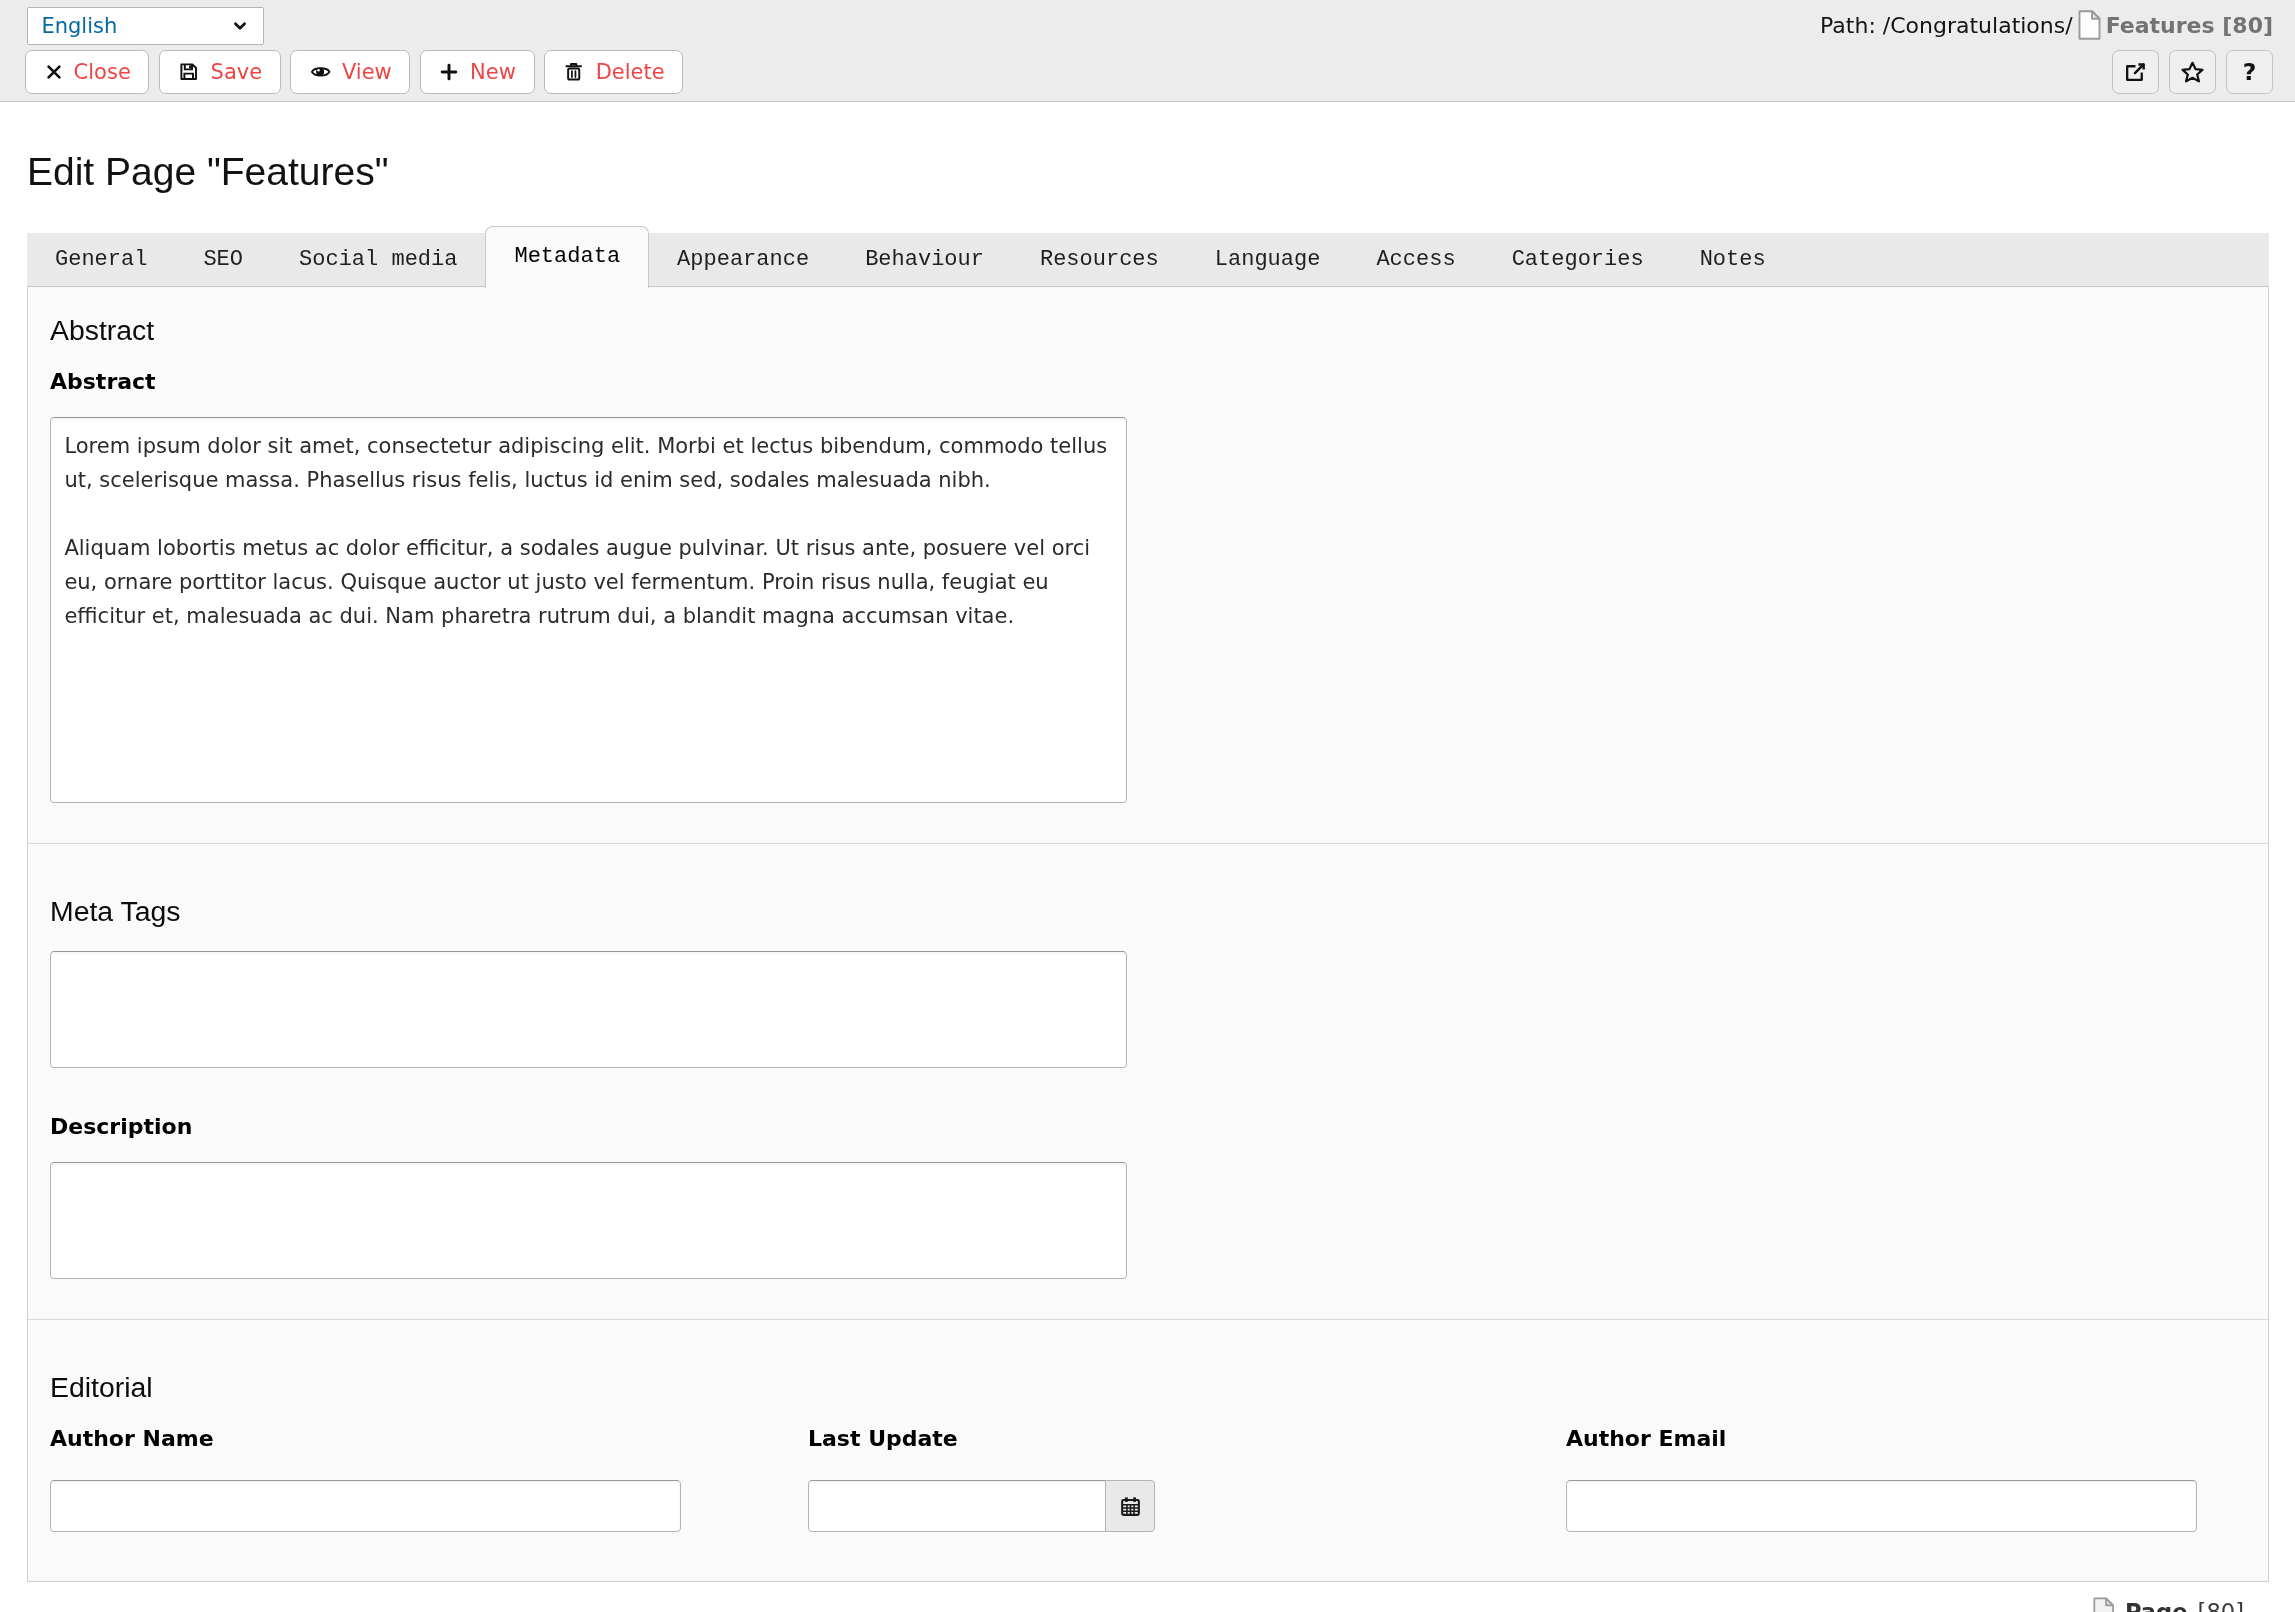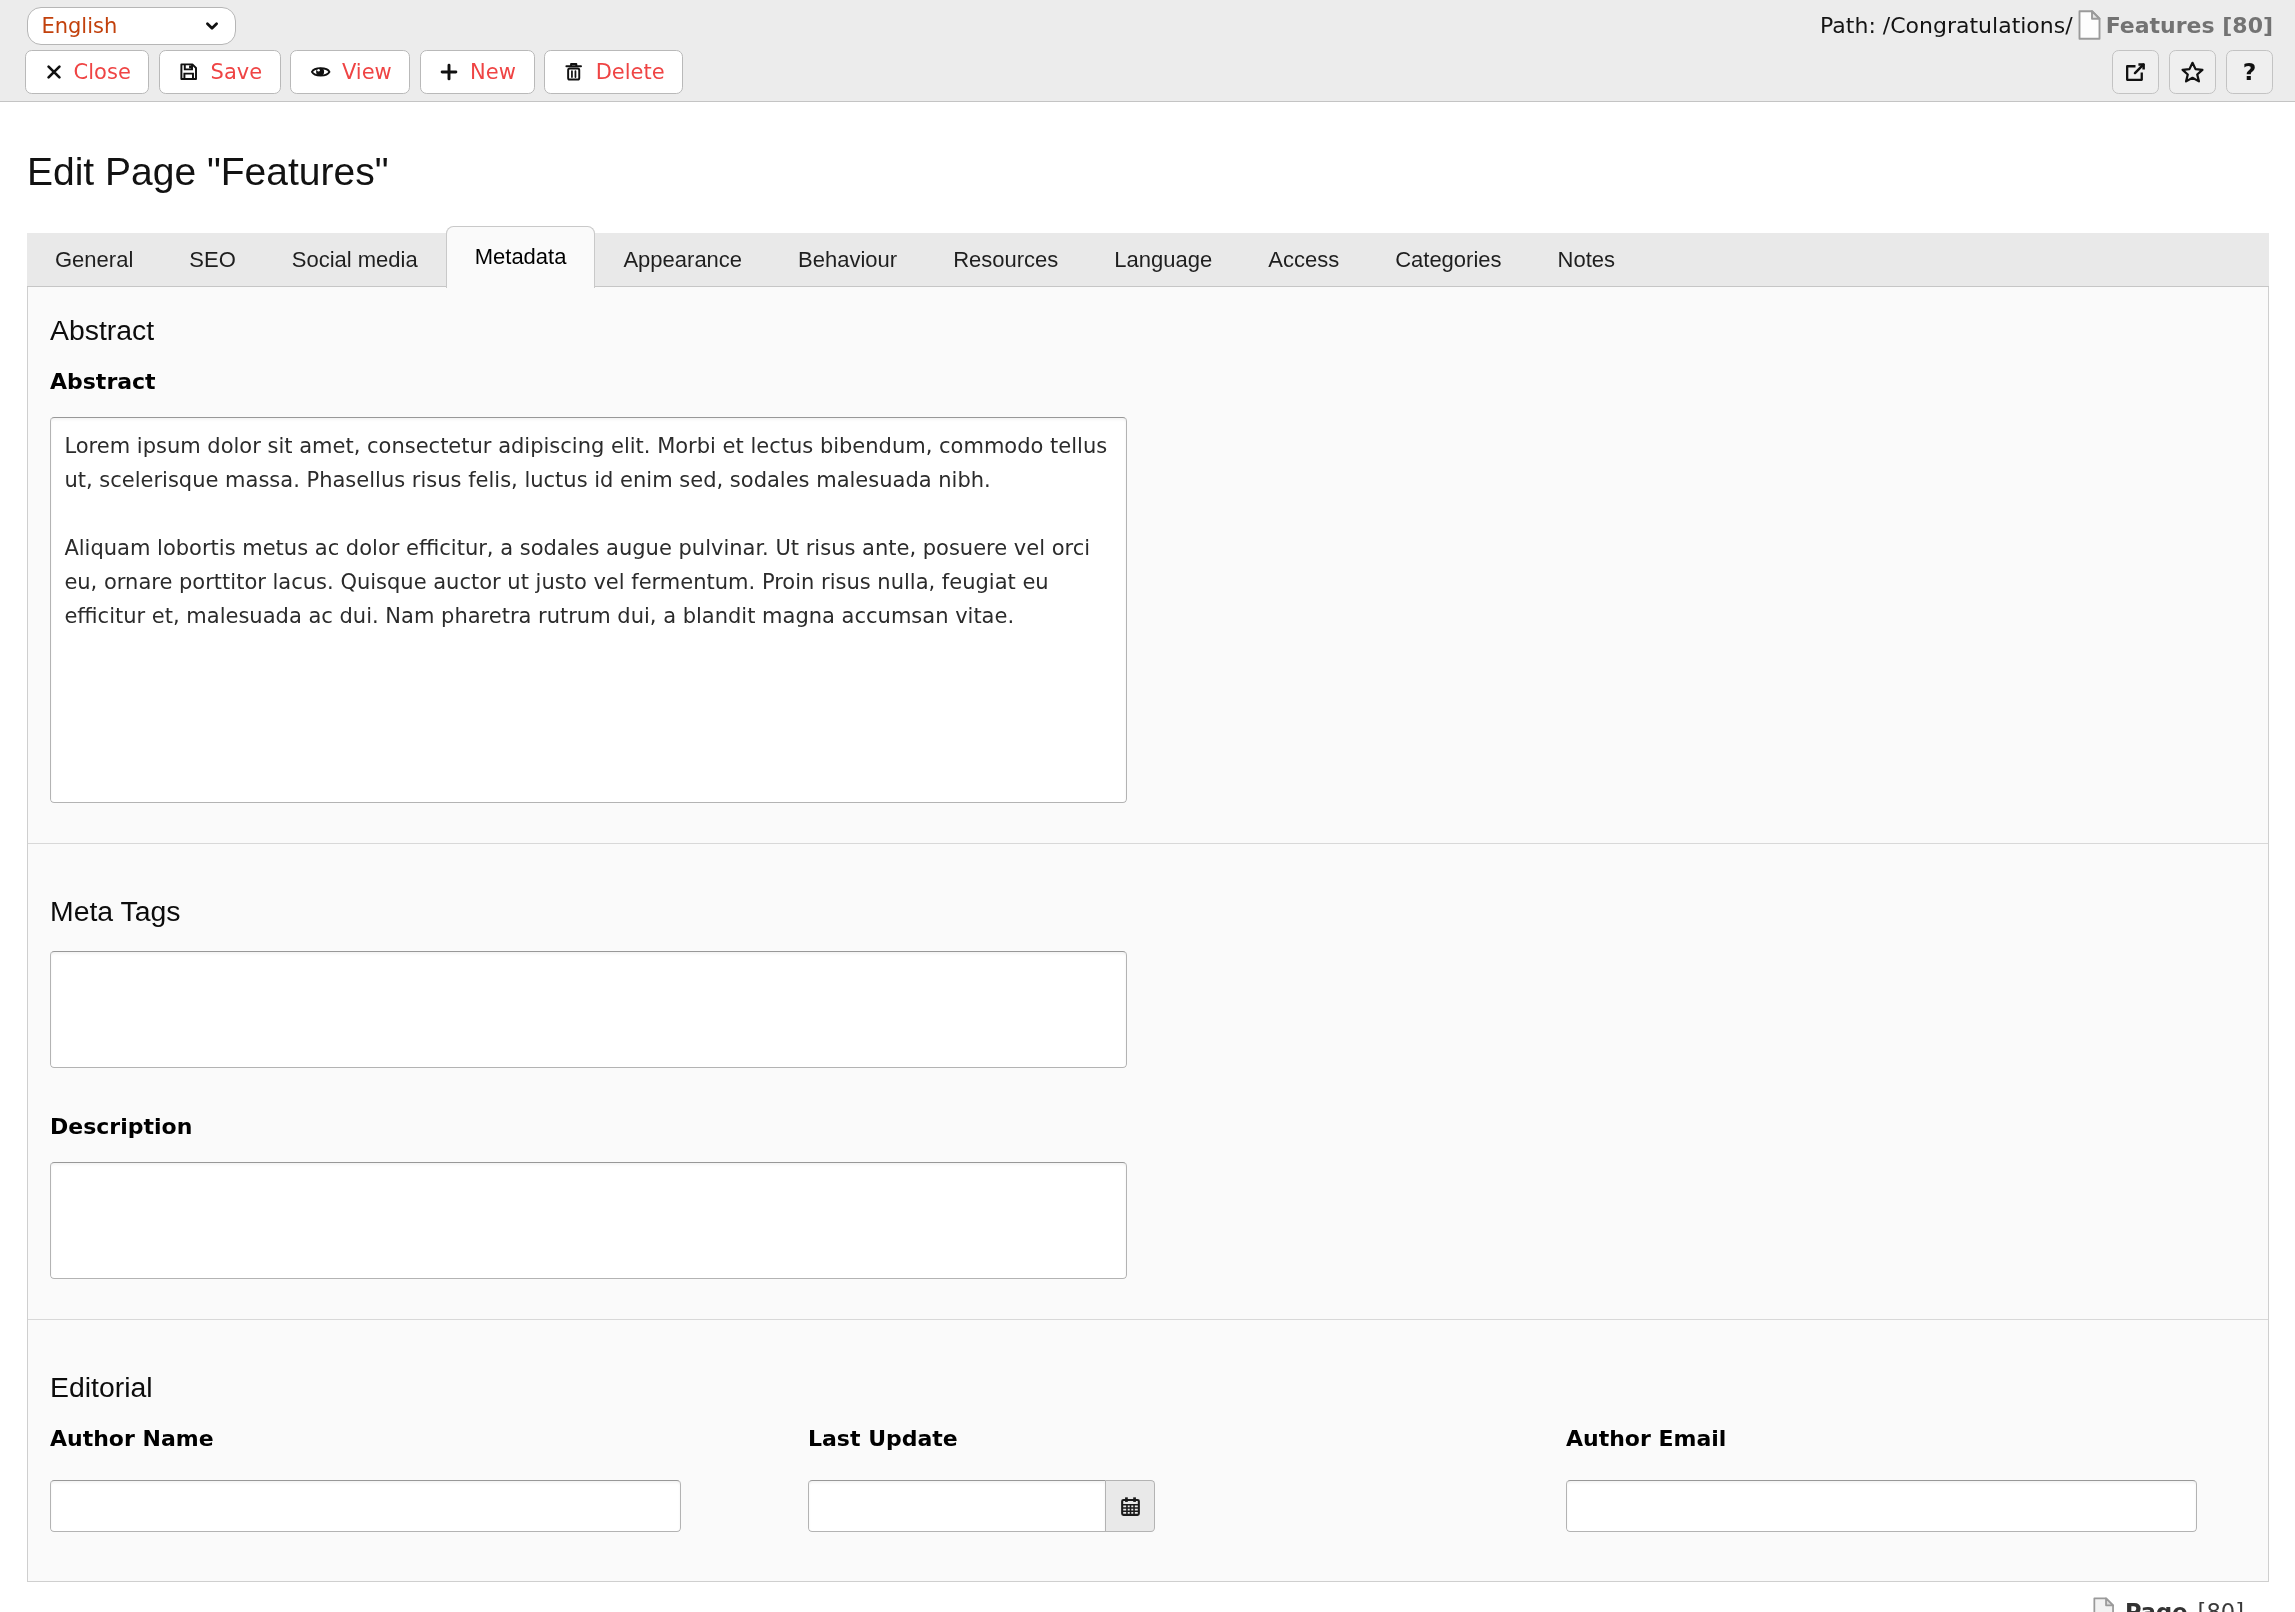--- a/index.html
+++ b/index.html
@@ -15,27 +15,27 @@
 
   
   .header {
     position: relative;
     height: 102px;
     background: #ececec;
     border-bottom: 1.7px solid #c4c4c4;
   }
   .lang-select {
     position: absolute; left: 27px; top: 6.7px;
-    width: 209px; height: 38px;
+    width: 237px; height: 38px;
     background: #ffffff;
     border: 1.7px solid #b6b6b6;
-    border-radius: 14px;
+    border-radius: 2px;
     display: flex; align-items: center; justify-content: space-between;
     padding: 0 11.7px 0 13.4px;
-    font-size: 21px; color: #c2410c;
+    font-size: 21px; color: #0369a1;
     cursor: default;
   }
   .path-area {
     position: absolute; right: 22px; top: 10px;
     display: flex; align-items: center; gap: 4px;
     font-size: 22px; color: #141414;
   }
   .path-area .page-ref { font-weight: bold; color: #737373; }
   .toolbar {
     position: absolute; left: 25px; top: 50px;
@@ -75,21 +75,21 @@
     color: #121212;
   }
 
   
   .content { margin: 37px 27px 0 27px; width: 2242px; }
   .tabbar {
     display: flex; align-items: flex-end;
     height: 54px;
     background: #e9e9e9;
     border-bottom: 1.7px solid #c6c6c6;
-    font-family: Liberation Sans, sans-serif;
+    font-family: Liberation Mono, monospace;
   }
   .tab {
     height: 52px; line-height: 52px;
     padding: 0 28px;
     font-size: 22px; color: #1f1f1f;
     cursor: pointer; white-space: nowrap;
   }
   .tab.active {
     height: 62px; line-height: 60px;
     background: #fafafa;

